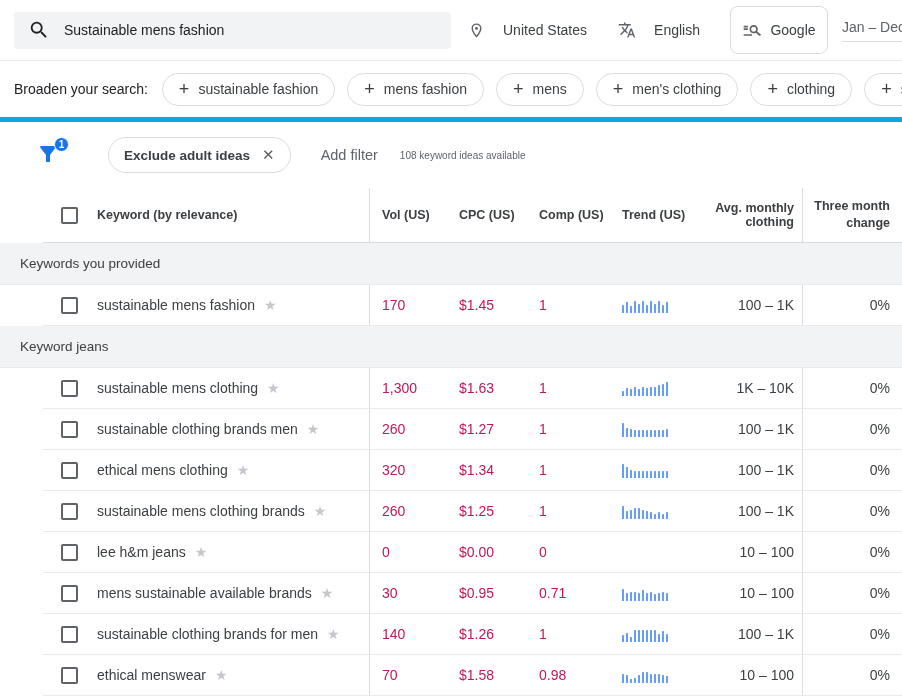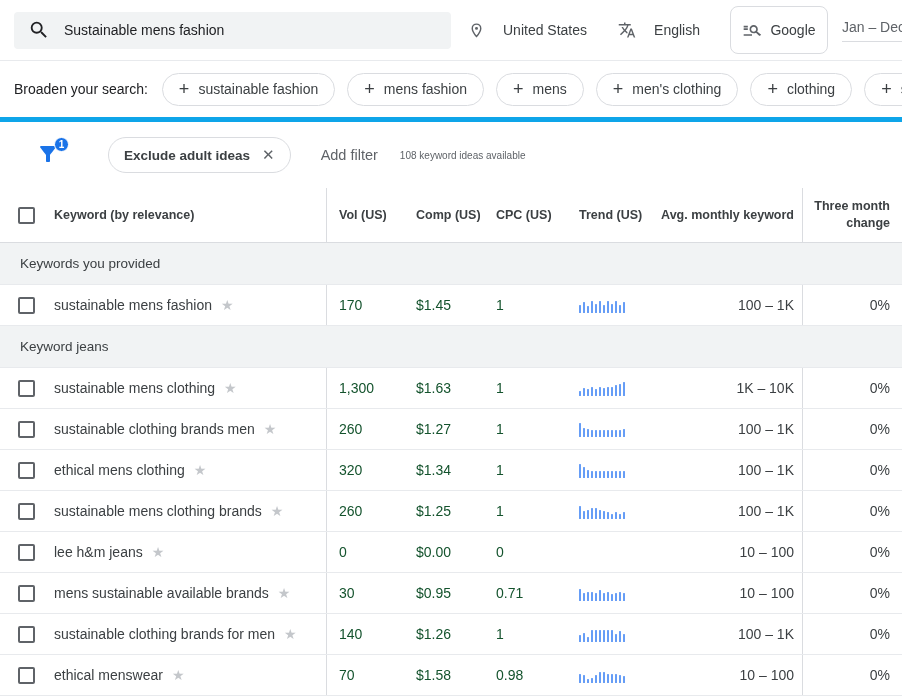--- a/index.html
+++ b/index.html
@@ -38,39 +38,39 @@
     background:#1a73e8; color:#fff; font-size:10px; font-weight:bold; display:flex; align-items:center;
     justify-content:center; border:1.5px solid #fff; }
   .filter-chip { margin-left:46px; height:36px; border:1px solid #dadce0; border-radius:18px;
     display:flex; align-items:center; padding:0 15px; gap:12px; font-size:13.5px; font-weight:bold;
     color:#3c4043; cursor:pointer; }
   .filter-chip .x { font-size:15px; font-weight:normal; color:#5f6368; cursor:pointer; }
   .add-filter { margin-left:30px; font-size:14.5px; color:#5f6368; cursor:pointer; }
   .status-text { margin-left:22px; font-size:10px; color:#5f6368; }
 
   
-  .tgrid { display:grid; grid-template-columns:327px 77px 80px 83px 82px 1fr 99px; }
+  .tgrid { display:grid; grid-template-columns:327px 77px 80px 83px 82px 1fr 99px;margin-left:43px; }
   .thead { height:55px; border-bottom:1px solid #dadce0; font-size:12.5px; font-weight:bold; color:#3c4043; }
   .thead .cell { display:flex; align-items:center; }
   .cell { padding-left:12px; }
   .cell-keyword { padding-left:18px; display:flex; align-items:center; border-right:1px solid #dadce0; }
   .cell-avg { justify-content:flex-end; text-align:right; padding-right:8px; border-right:1px solid #dadce0; display:flex; align-items:center;}
   .cell-change { justify-content:flex-end; text-align:right; padding-right:12px; display:flex; align-items:center;}
   .thead .cell-change { line-height:1.35; }
   .checkbox { width:17px; height:17px; border:2px solid #5f6368; border-radius:2px; background:#fff;
     flex:none; cursor:pointer; }
   .thead .hdr-kw-label { margin-left:19px; cursor:pointer; }
 
   .section-row { height:42px; background:#f1f3f4; border-bottom:1px solid #e8eaed;
     display:flex; align-items:center; padding-left:20px; font-size:13.5px; color:#3c4043; }
   .trow { height:41px; border-bottom:1px solid #e8eaed; font-size:14px; color:#3c4043; }
   .trow .cell, .trow .cell-keyword { display:flex; align-items:center; }
   .kw-text { margin-left:19px; }
   .star { margin-left:9px; color:#c4c7cb; font-size:14px; cursor:pointer; }
-  .cell-num { color:#14532d; }
+  .cell-num { color:#be185d; }
   .sparkline { display:flex; align-items:flex-end; gap:2px; height:15px; }
   .sparkline .bar { width:2px; border-radius:0.5px; }
 
   svg { display:block; }
 </style>
 </head>
 <body>
 
 <div class="topbar">
   <div class="searchbox">
@@ -154,24 +154,24 @@
   <span class="add-filter">Add filter</span>
   <span class="status-text">108 keyword ideas available</span>
 </div>
 
 <div class="tgrid thead">
   <div class="cell-keyword">
     <div class="checkbox"></div>
     <span class="hdr-kw-label">Keyword (by relevance)</span>
   </div>
   <div class="cell">Vol (US)</div>
+  <div class="cell">CPC (US)</div>
   <div class="cell">Comp (US)</div>
-  <div class="cell">CPC (US)</div>
   <div class="cell">Trend (US)</div>
-  <div class="cell-avg">Avg. monthly keyword</div>
+  <div class="cell-avg">Avg. monthly clothing</div>
   <div class="cell-change">Three month change</div>
 </div>
 
 <div id="table-body">
     <div class="section-row">Keywords you provided</div>
     <div class="tgrid trow">
       <div class="cell-keyword">
         <div class="checkbox"></div>
         <span class="kw-text">sustainable mens fashion</span>
         <span class="star">★</span>

